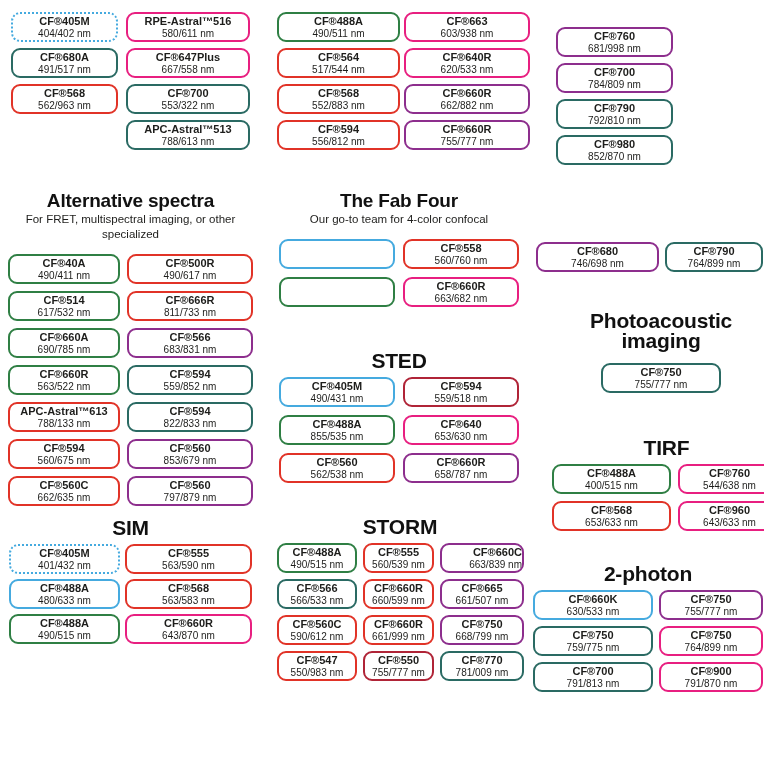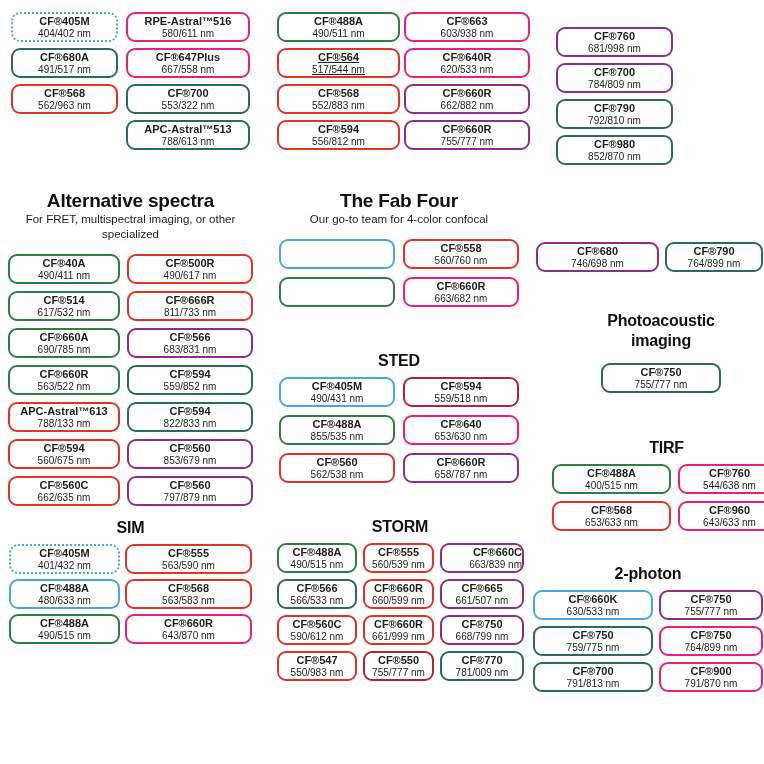--- a/index.html
+++ b/index.html
@@ -4,21 +4,21 @@
 <style>
   html,body{margin:0;padding:0;}
   body{
     width:764px;height:764px;background:#ffffff;
     font-family:"Liberation Sans",sans-serif;color:#1d1d1b;
     position:relative;overflow:hidden;
   }
   #canvas{position:absolute;inset:0;}
   .section{position:absolute;}
   .sec-title{
-    font-weight:bold;font-size:16px;line-height:20px;
+    font-weight:bold;font-size:21px;line-height:20px;
     text-align:center;letter-spacing:-0.2px;color:#111;
   }
   .sec-title.big{font-size:19px;}
   .sec-sub{font-size:11.5px;line-height:15px;text-align:center;margin-top:1px;color:#1d1d1b;}
   .grid{display:grid;}
   .pill{
     height:30px;background:#fff;border:2px solid #888;border-radius:9px;
     display:flex;flex-direction:column;align-items:center;justify-content:center;
     box-sizing:border-box;overflow:hidden;
   }
@@ -64,21 +64,21 @@
           <span class="dye-val">788/613 nm</span>
         </div>
       </div>
     </div>
     <div class="section" style="left: 277px; top: 12px;">
       <div class="grid" style="grid-template-columns: 123px; gap: 6px; margin-top: 0px;">
         <div class="pill" style="border-color: rgb(47, 127, 68);">
           <span class="dye-name">CF®488A</span>
           <span class="dye-val">490/511 nm</span>
         </div>
-        <div class="pill" style="border-color: rgb(225, 51, 39); text-decoration: underline;">
+        <div class="pill" style="border-color: rgb(225, 51, 39);">
           <span class="dye-name">CF®564</span>
           <span class="dye-val">517/544 nm</span>
         </div>
         <div class="pill" style="border-color: rgb(225, 51, 39);">
           <span class="dye-name">CF®568</span>
           <span class="dye-val">552/883 nm</span>
         </div>
         <div class="pill" style="border-color: rgb(225, 51, 39);">
           <span class="dye-name">CF®594</span>
           <span class="dye-val">556/812 nm</span>

